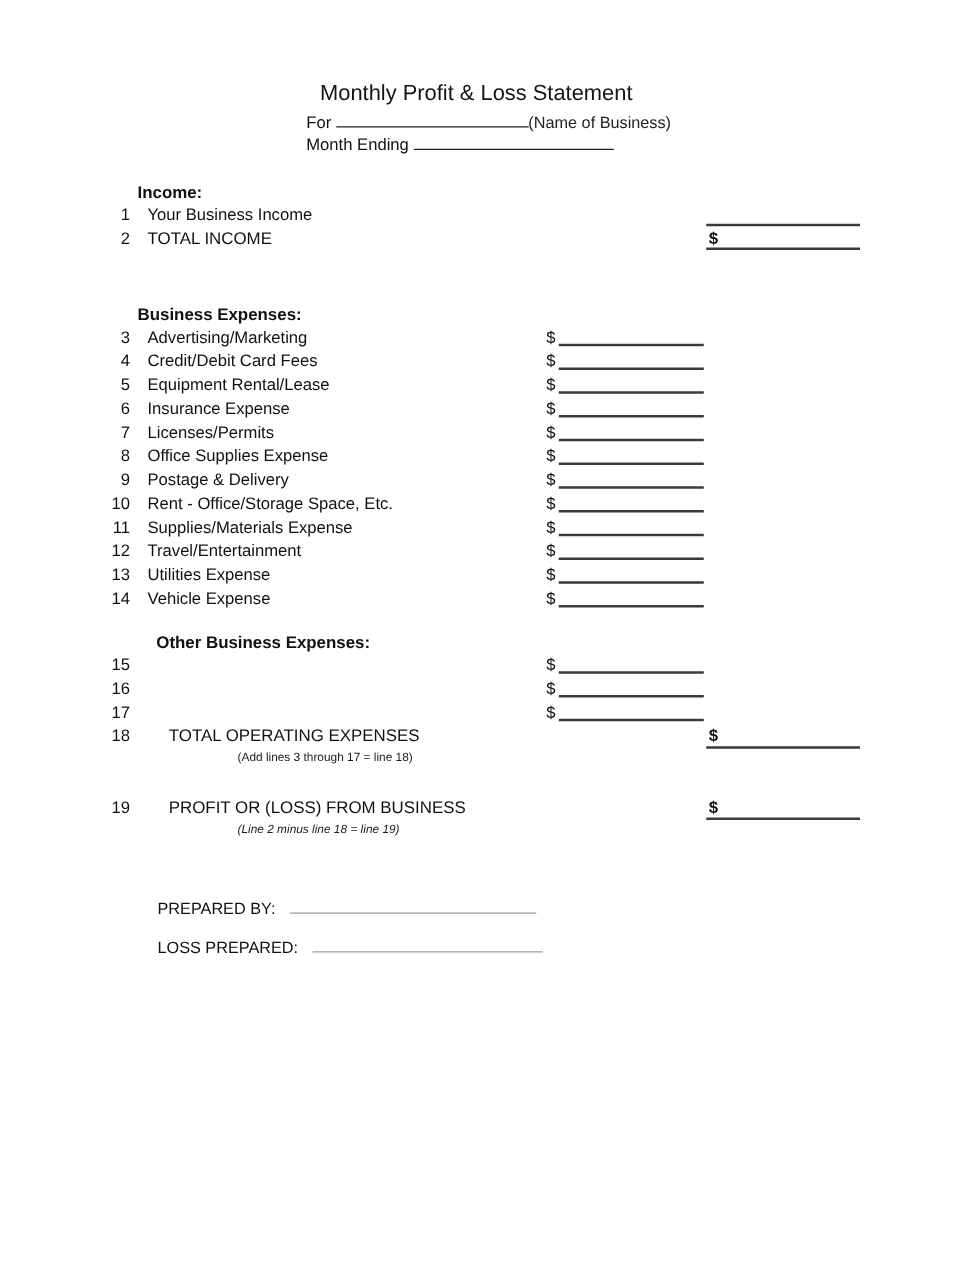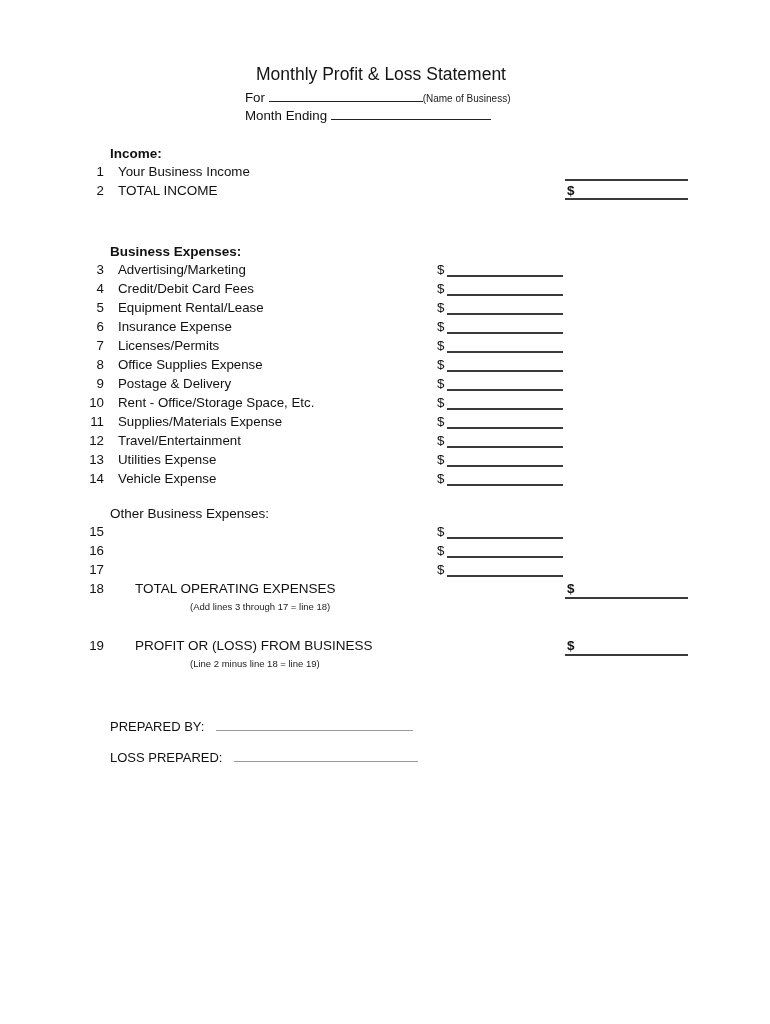--- a/index.html
+++ b/index.html
@@ -21,27 +21,27 @@
   .hdr-line {
     font-size: 13.3px;
     white-space: nowrap;
   }
   .hdr-fill {
     display: inline-block;
     border-bottom: 1.5px solid #222;
     height: 13px;
     vertical-align: baseline;
   }
-  .small-note { font-size: 10px; color: #222; margin-top: 32px; }
+  .small-note { font-size: 13px; color: #222; margin-top: 32px; }
   .section-heading {
     font-size: 13.5px;
     font-weight: bold;
     white-space: nowrap;
   }
-  .section-heading.regular { font-weight: normal; }
+  .section-heading.regular { font-weight: bold; margin-left: 15px; }
   .row { position: absolute; left: 0; width: 770px; height: 19px; }
   .row .num {
     position: absolute; left: 80px; top: 0; width: 24px;
     text-align: right; font-size: 13.3px; line-height: 19px;
   }
   .row .label {
     position: absolute; left: 118px; top: 0;
     font-size: 13.3px; line-height: 19px; white-space: nowrap;
   }
   .row .label.bold { font-weight: normal; left: 135px; font-size: 13.5px; }
@@ -55,21 +55,21 @@
     border-bottom: 2px solid #3a3a3a;
     height: 0;
   }
   .exp-line { left: 447px; width: 116px; bottom: 2px; }
   .total-line { left: 565px; width: 123px; bottom: 0; }
   .calc-note {
     position: absolute; left: 190px;
     font-size: 9.5px; color: #1c1c1c; white-space: nowrap;
   }
   .footer-line {
-    position: absolute; left: 110px;
+    position: absolute; left: 126px;
     font-size: 13px; white-space: nowrap;
   }
   .footer-fill {
     display: inline-block;
     border-bottom: 1px solid #999;
     height: 12px;
     margin-left: 8px;
     vertical-align: baseline;
   }
 </style>
@@ -205,21 +205,21 @@
     <span class="amount-line total-line"></span>
   </div>
   <div class="calc-note" style="top:601px;">(Add lines 3 through 17 = line 18)</div>
 
   <div class="row" style="top:636px; height:20px;">
     <span class="num">19</span>
     <span class="label bold">PROFIT OR (LOSS) FROM BUSINESS</span>
     <span class="dollar total">$</span>
     <span class="amount-line total-line"></span>
   </div>
-  <div class="calc-note" style="top:658px;">(Line 2 minus line 18 = line 19)</div>
+  <div class="calc-note" style="top:658px;font-style:italic;">(Line 2 minus line 18 = line 19)</div>
 
   <div class="footer-line" style="top:719px;">
     <span>PREPARED BY:</span>
     <span class="footer-fill" style="width:197px;"></span>
   </div>
   <div class="footer-line" style="top:750px;">
     <span>LOSS PREPARED:</span>
     <span class="footer-fill" style="width:184px;"></span>
   </div>
 

